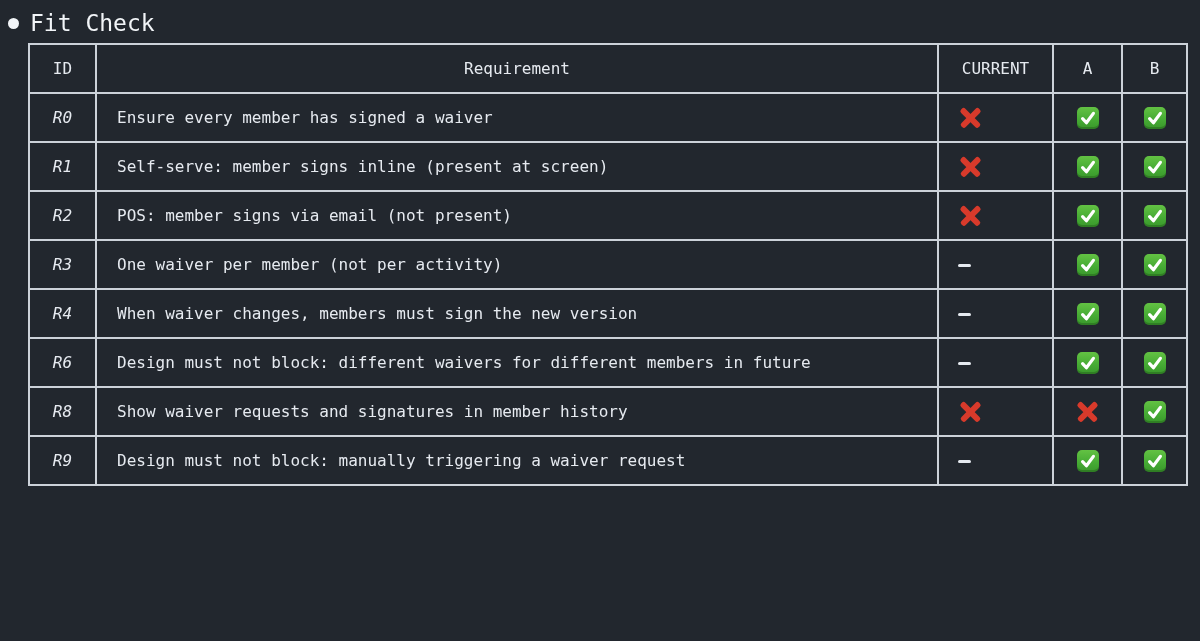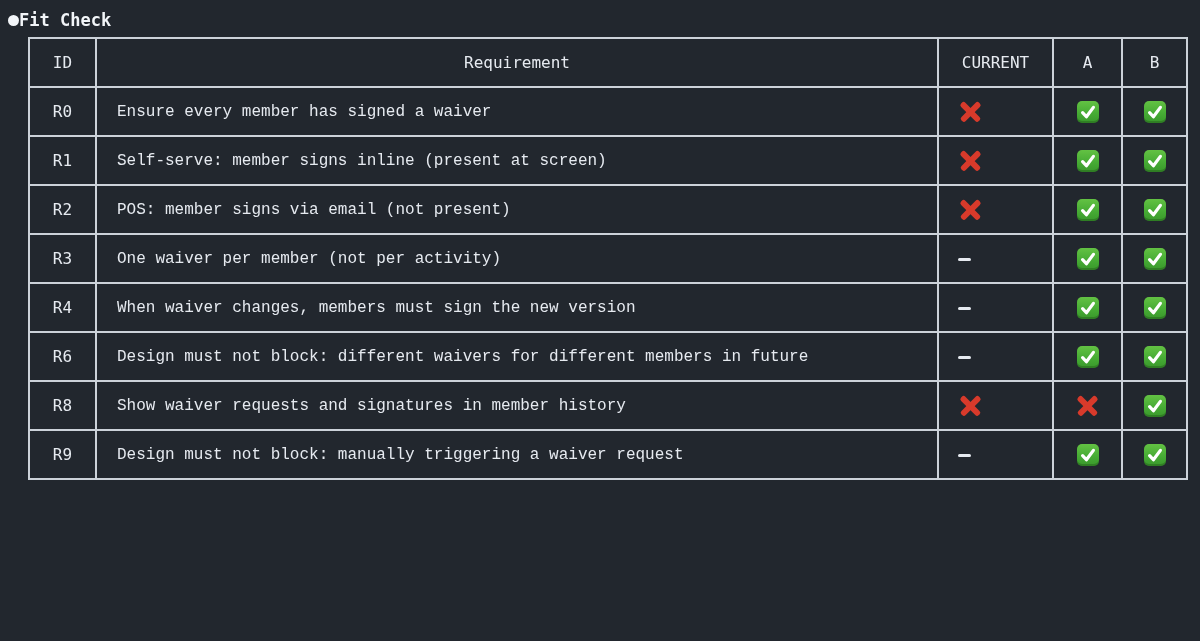--- a/index.html
+++ b/index.html
@@ -10,23 +10,24 @@
     width: 1200px;
     height: 641px;
     background: #22272e;
     font-family: "DejaVu Sans Mono", monospace;
     color: #e6eaf0;
     overflow: hidden;
   }
   .page-title {
     display: flex;
     align-items: center;
+    gap: 11px;
     padding: 10px 0 0 8px;
-    font-size: 17px;
-    font-weight: bold;
+    font-size: 23px;
+    font-weight: normal;
     color: #f2f5f8;
   }
   .bullet {
     width: 11px;
     height: 11px;
     border-radius: 50%;
     background: #f2f5f8;
     flex: 0 0 auto;
   }
   table.fit-table {
@@ -46,22 +47,22 @@
     vertical-align: middle;
     overflow: hidden;
     white-space: nowrap;
   }
   .fit-table th { text-align: center; }
   .col-id   { width: 67px; }
   .col-req  { width: 842px; }
   .col-cur  { width: 115px; }
   .col-a    { width: 69px; }
   .col-b    { width: 65px; }
-  td.cell-id { text-align: center; }
-  td.cell-req { text-align: left; padding-left: 20px; font-family: Liberation Mono, monospace; }
+  td.cell-id { text-align: center; font-style: italic; }
+  td.cell-req { text-align: left; padding-left: 20px; }
   td.cell-current { text-align: left; padding-left: 19px; }
   td.cell-a, td.cell-b { text-align: center; }
 
   
   .icon-check {
     display: inline-block;
     width: 22px;
     height: 22px;
     border-radius: 5px;
     background: linear-gradient(180deg, #63c243 0%, #47ac35 55%, #39982b 100%);

